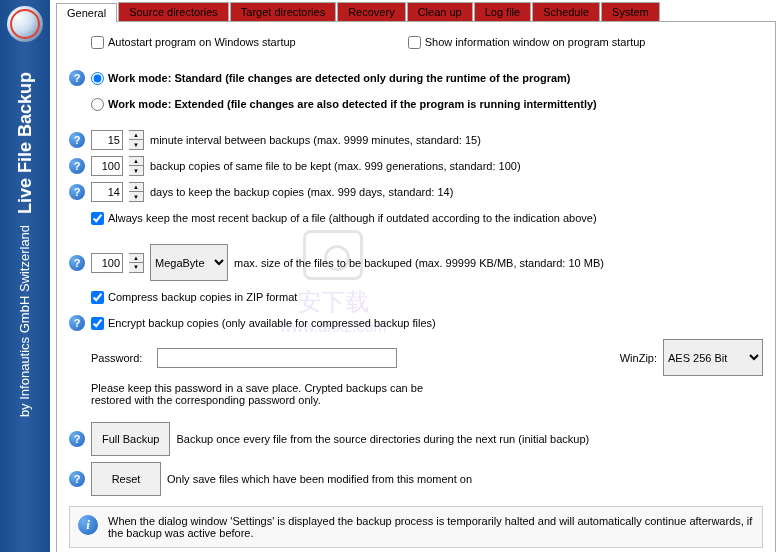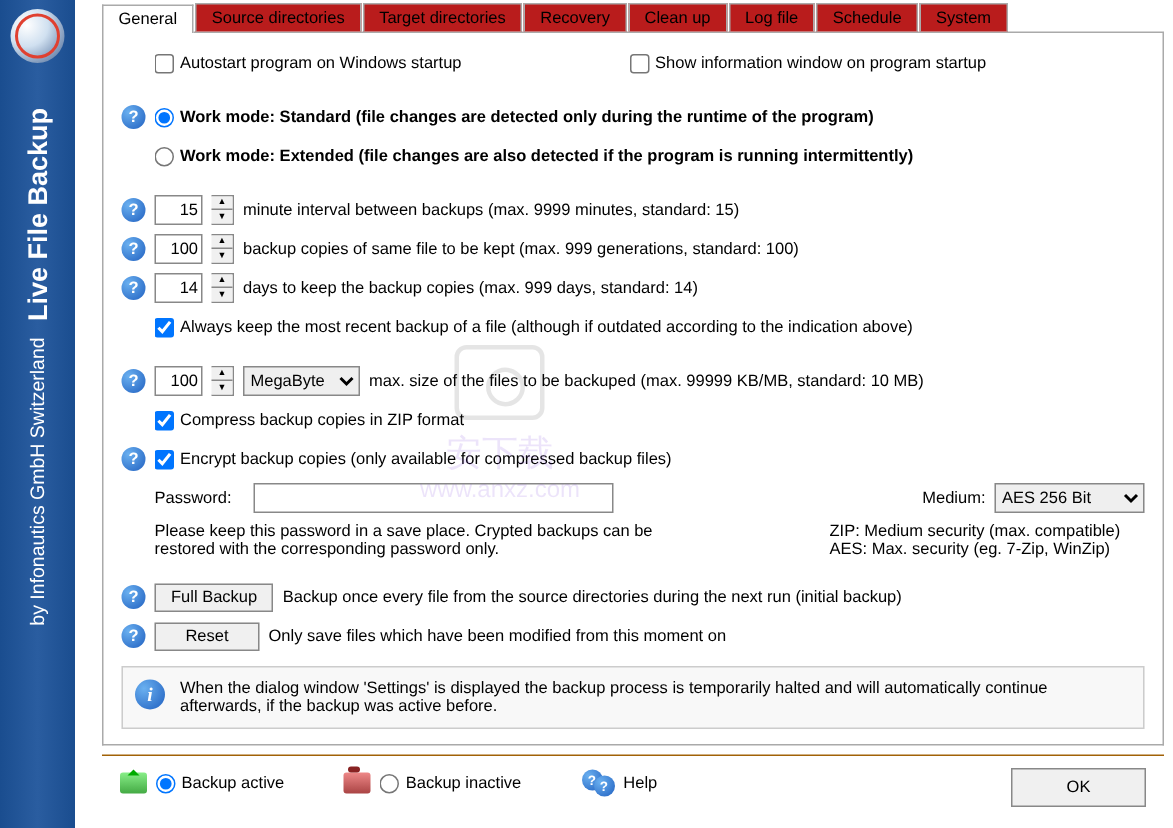--- a/index.html
+++ b/index.html
@@ -2,40 +2,40 @@
 <html><head>
 <meta charset="utf-8">
 <style>
 * { box-sizing: border-box; margin: 0; padding: 0; }
 body { font-family: Tahoma, Arial, sans-serif; font-size: 11px; background: #fff; width: 782px; height: 552px; overflow: hidden; display: flex; }
 .sidebar { width: 50px; background: linear-gradient(90deg, #1a4d8f 0%, #2a5da0 50%, #1a4d8f 100%); display: flex; flex-direction: column; align-items: center; color: #fff; }
 .sidebar-logo { width: 36px; height: 36px; margin: 6px 0 10px; background: radial-gradient(circle at 30% 30%, #fff 0%, #d0e0f0 40%, #406090 100%); border-radius: 50%; position: relative; }
 .sidebar-logo::before { content: ''; position: absolute; inset: 3px; border: 2px solid #e04030; border-radius: 50%; }
 .sidebar-text { writing-mode: vertical-rl; transform: rotate(180deg); font-size: 13px; white-space: nowrap; margin-top: 20px; }
 .sidebar-text .title { font-weight: bold; font-size: 18px; }
-.main { flex: 1; padding: 2px 6px 6px 18px; display: flex; flex-direction: column; }
+.main { flex: 1; padding: 2px 6px 6px 6px; display: flex; flex-direction: column; }
 .tabs { display: flex; border-bottom: 1px solid #aaa; }
 .tab { padding: 3px 10px; border: 1px solid #aaa; border-bottom: none; background: #b91c1c; margin-right: 1px; cursor: pointer; font-size: 11px; }
 .tab.active { background: #fff; position: relative; top: 1px; }
 .content { flex: 1; padding: 10px 12px 6px; border: 1px solid #aaa; border-top: none; display: flex; flex-direction: column; gap: 6px; }
 .row { display: flex; align-items: center; gap: 6px; min-height: 20px; }
 .help-icon { width: 16px; height: 16px; border-radius: 50%; background: radial-gradient(circle at 30% 30%, #6ab0f0, #2060c0); color: #fff; font-weight: bold; font-size: 11px; display: flex; align-items: center; justify-content: center; flex-shrink: 0; }
 .info-icon { width: 20px; height: 20px; border-radius: 50%; background: radial-gradient(circle at 30% 30%, #6ab0f0, #2060c0); color: #fff; font-weight: bold; font-size: 13px; display: flex; align-items: center; justify-content: center; flex-shrink: 0; font-style: italic; font-family: serif; }
 input[type="checkbox"], input[type="radio"] { margin: 0; }
 .bold { font-weight: bold; }
 .numinput { width: 32px; height: 20px; border: 1px solid #888; text-align: right; padding-right: 2px; font-size: 11px; }
 .spinner { display: flex; flex-direction: column; border: 1px solid #888; border-left: none; }
 .spinner span { width: 14px; height: 9px; font-size: 6px; display: flex; align-items: center; justify-content: center; background: #f0f0f0; cursor: pointer; line-height: 1; }
 .spinner span:first-child { border-bottom: 1px solid #888; }
-select { height: 20px; font-size: 11px; border: 1px solid #888; }
+select { height: 37px; font-size: 11px; border: 1px solid #888; }
 .unit-select { width: 78px; }
 .method-select { width: 100px; }
 input[type="text"] { height: 20px; border: 1px solid #888; padding: 0 4px; font-size: 11px; }
 .pwd-input { width: 240px; }
-button { height: 19px; padding: 0 10px; font-size: 11px; background: #f0f0f0; border: 1px solid #888; cursor: pointer; min-width: 70px; }
+button { height: 34px; padding: 0 10px; font-size: 11px; background: #f0f0f0; border: 1px solid #888; cursor: pointer; min-width: 70px; }
 .info-box { display: flex; gap: 10px; padding: 8px; border: 1px solid #ccc; background: #f8f8f8; margin-top: 4px; align-items: flex-start; }
 .bottom-bar { display: flex; align-items: flex-start; padding: 8px 12px; gap: 40px; border-top: 1px solid #a16207; margin-top: 6px; }
 .status-icon { width: 18px; height: 14px; position: relative; }
 .status-icon.green { background: linear-gradient(#8e8, #4a4); border-radius: 2px; }
 .status-icon.green::after { content: ''; position: absolute; top: -6px; left: 5px; border: 4px solid transparent; border-bottom-color: #0a0; }
 .status-icon.red { background: linear-gradient(#e88, #a44); border-radius: 2px; }
 .status-icon.red::after { content: ''; position: absolute; top: -4px; left: 3px; width: 8px; height: 4px; background: #822; border-radius: 2px; }
 .help-double { position: relative; width: 22px; height: 18px; }
 .help-double .h1, .help-double .h2 { position: absolute; width: 14px; height: 14px; border-radius: 50%; background: radial-gradient(circle at 30% 30%, #6ab0f0, #2060c0); color: #fff; font-size: 9px; font-weight: bold; display: flex; align-items: center; justify-content: center; }
 .help-double .h1 { top: 0; left: 0; }
@@ -172,31 +172,29 @@
         <input type="checkbox" checked="" style="">
         <span>Encrypt backup copies (only available for compressed backup files)</span>
       </label>
     </div>
 
     <div class="row">
       <div class="spacer-col"></div>
       <span style="width:60px">Password:</span>
       <input type="text" class="pwd-input" style="">
       <div style="flex:1"></div>
-      <span>Medium:</span>
+      <span>WinZip:</span>
       <select class="method-select">
         <option>AES 256 Bit</option>
       </select>
     </div>
 
     <div class="row" style="align-items:flex-start">
       <div class="spacer-col"></div>
       <span style="width:370px">Please keep this password in a save place. Crypted backups can be restored with the corresponding password only.</span>
-      <span style="white-space:pre-line; margin-left:auto; width:210px">ZIP: Medium security (max. compatible)
-AES: Max. security (eg. 7-Zip, WinZip)</span>
     </div>
 
     <div style="height:4px"></div>
 
     <div class="row">
       <div class="help-icon">?</div>
       <button>Full Backup</button>
       <span>Backup once every file from the source directories during the next run (initial backup)</span>
     </div>
 

